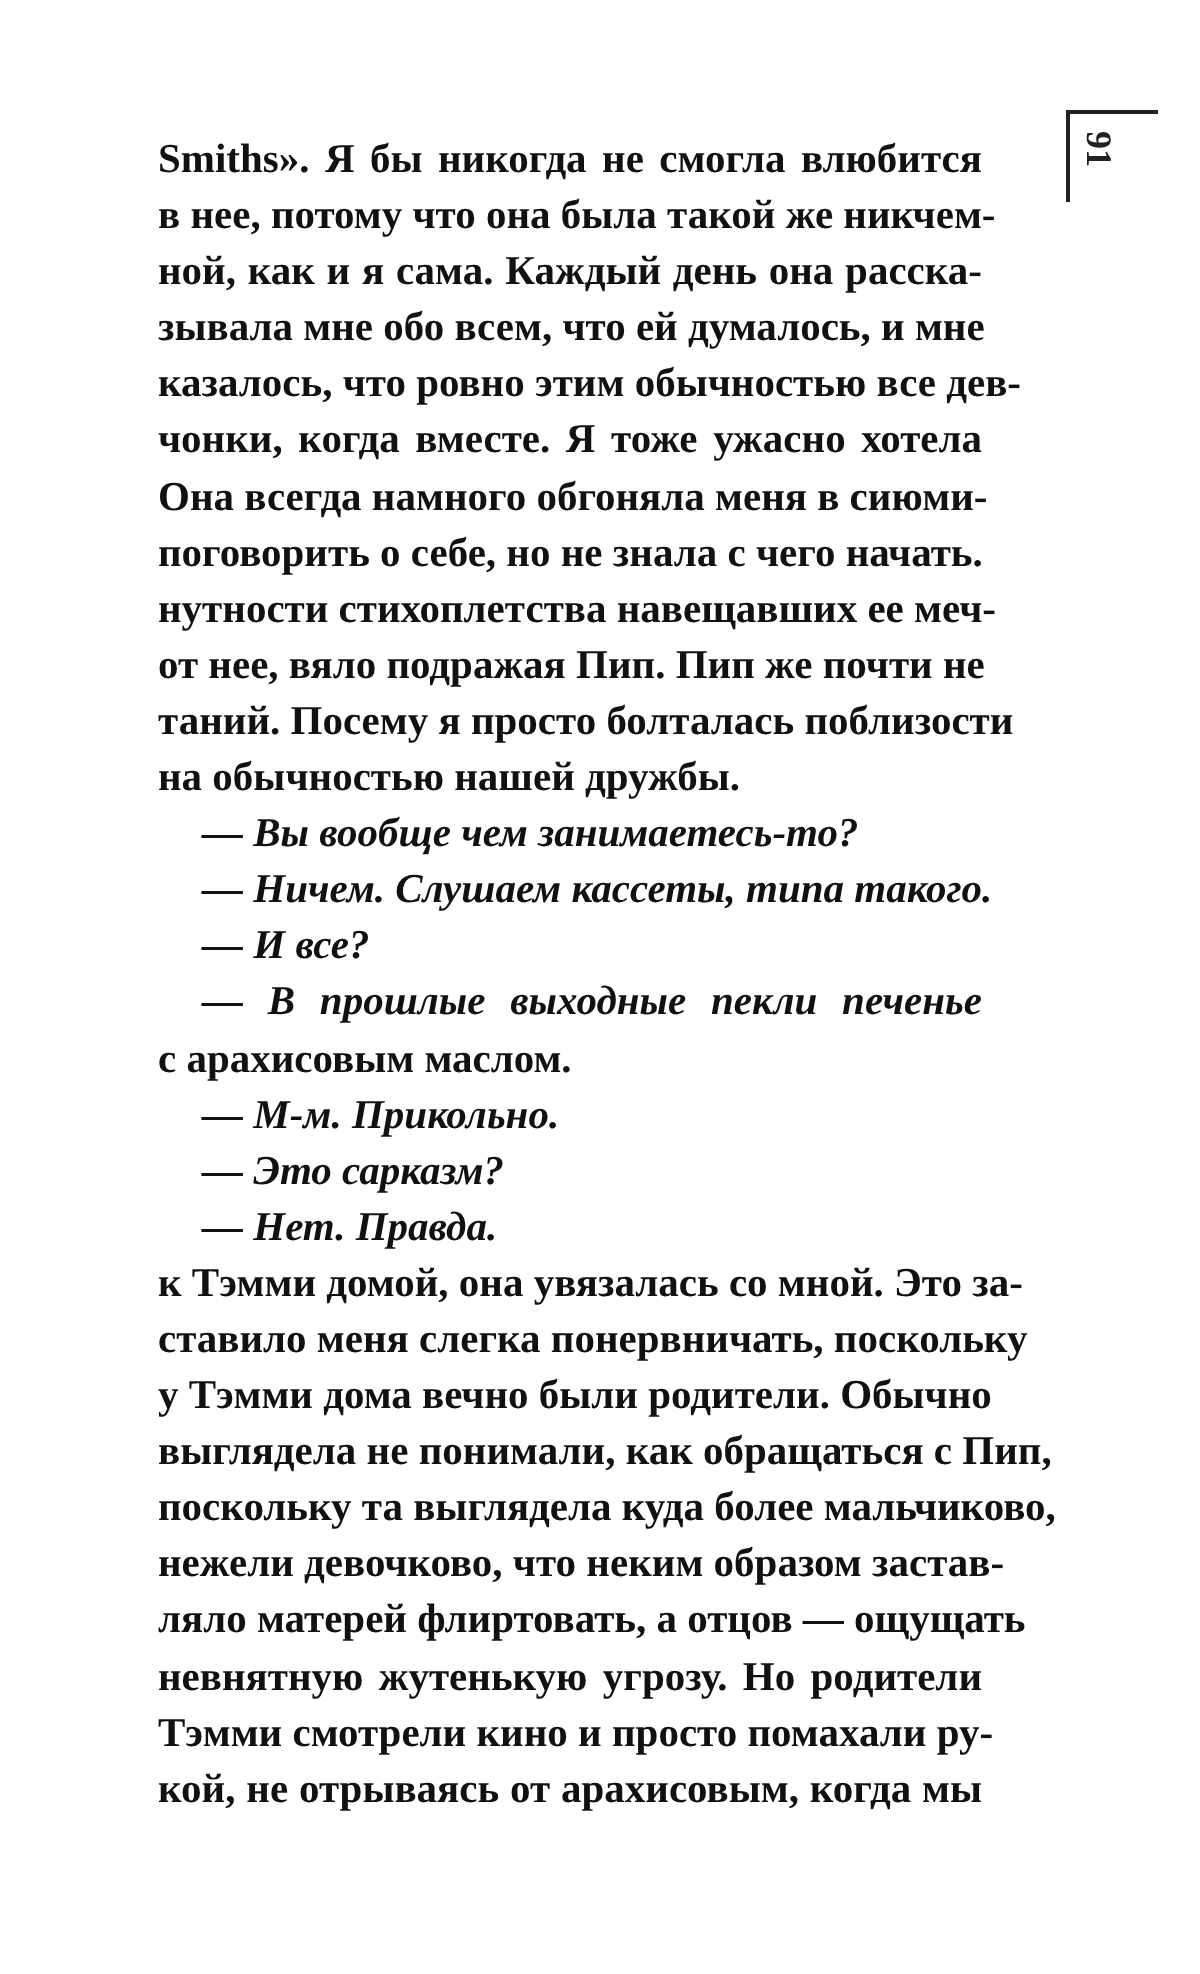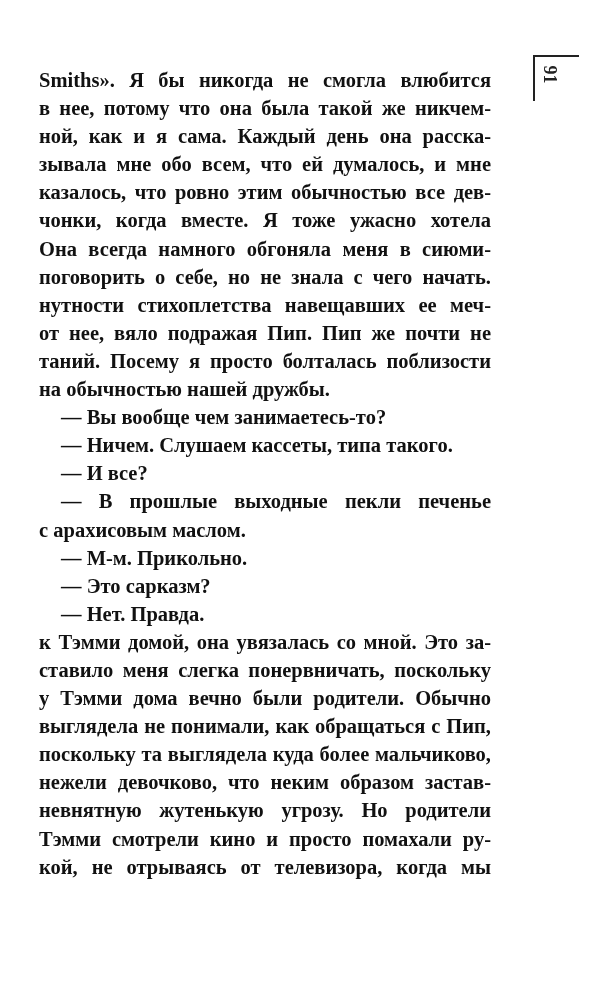--- a/index.html
+++ b/index.html
@@ -1,22 +1,22 @@
 <!DOCTYPE html>
 <html><head>
 <meta charset="utf-8">
 <style>
   html, body { margin: 0; padding: 0; background: #ffffff; }
   body { width: 600px; height: 987px; position: relative; overflow: hidden; }
   .page { position: absolute; left: 39px; top: 66px; width: 452px;
     font-family: "Liberation Serif", serif; font-size: 20.5px; line-height: 28.1px;
     color: #111111; font-weight: bold; }
-  .line { display: block; white-space: nowrap; text-align: justify; text-align-last: justify; height: 28.1px; }
+  .line { display: block; white-space: nowrap; text-align: justify; text-align-last: justify; height: 28.1px; margin-left: 40px; }
   .line.last { text-align-last: left; }
-  .line.indent { padding-left: 22px; }
+  .line.indent { padding-left: 22px; font-style: italic; }
   .pagenum-box { position: absolute; left: 533px; top: 55px; width: 44px; height: 44px;
     border-left: 2px solid #222; border-top: 2px solid #222; }
   .pagenum { position: absolute; left: 540px; top: 64px; font-family: "Liberation Serif", serif;
     font-size: 18px; color: #222; transform: rotate(90deg); transform-origin: center; font-weight: bold; }
 </style>
 </head>
 <body>
 
 <div class="pagenum-box"></div>
 <div class="pagenum">91</div>
@@ -41,16 +41,17 @@
     <span class="line last">с арахисовым маслом.</span>
     <span class="line indent last">— М-м. Прикольно.</span>
     <span class="line indent last">— Это сарказм?</span>
     <span class="line indent last">— Нет. Правда.</span>
     <span class="line">к Тэмми домой, она увязалась со мной. Это за-</span>
     <span class="line">ставило меня слегка понервничать, поскольку</span>
     <span class="line">у Тэмми дома вечно были родители. Обычно</span>
     <span class="line">выглядела не понимали, как обращаться с Пип,</span>
     <span class="line">поскольку та выглядела куда более мальчиково,</span>
     <span class="line">нежели девочково, что неким образом застав-</span>
+    <span class="line">ляло матерей флиртовать, а отцов — ощущать</span>
     <span class="line">невнятную жутенькую угрозу. Но родители</span>
     <span class="line">Тэмми смотрели кино и просто помахали ру-</span>
-    <span class="line">кой, не отрываясь от телевизора, когда мы</span>
+    <span class="line">кой, не отрываясь от арахисовым, когда мы</span>
   </div>
 
 </body></html>

